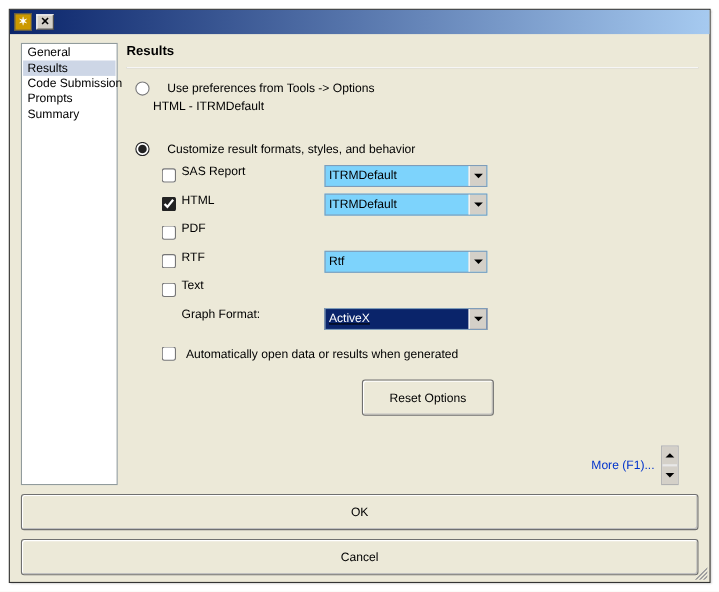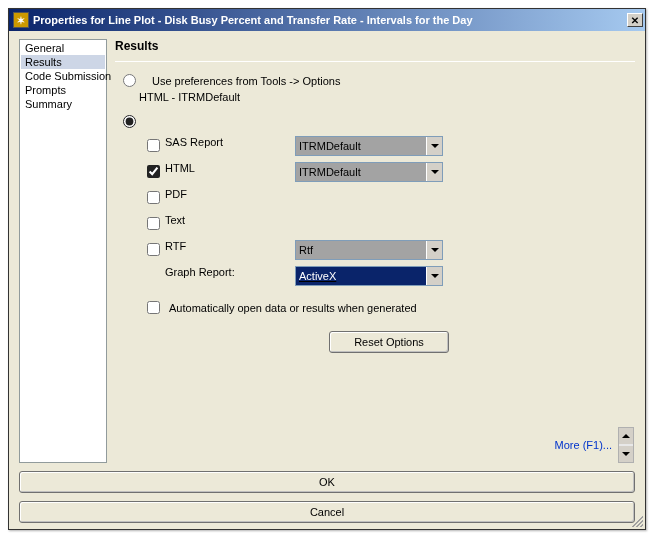--- a/index.html
+++ b/index.html
@@ -77,31 +77,31 @@
   .main {
     flex: 1;
     display: flex;
     flex-direction: column;
     position: relative;
   }
   .section-title { font-weight: bold; font-size: 12px; margin-bottom: 8px; }
   .hr { height: 1px; background: #a0a0a0; border-bottom: 1px solid #fff; margin-bottom: 10px; }
   .radio-row { display: flex; align-items: center; gap: 16px; margin: 2px 0 2px 8px; }
   .radio-row input[type=radio] { margin: 0; }
-  .sub-indent { margin-left: 24px; margin-top: 2px; margin-bottom: 10px; }
+  .sub-indent { margin-left: 24px; margin-top: 2px; margin-bottom: 24px; }
   .options-block { margin-left: 28px; }
   .opt-row { display: flex; align-items: flex-start; height: 26px; }
   .opt-row .chk-cell { width: 22px; display: flex; align-items: center; }
   .opt-row .lbl-cell { width: 130px; white-space: nowrap; }
   .opt-row .sel-cell { width: 148px; }
   .win-select {
     display: flex;
     align-items: center;
     height: 20px;
-    background: #a3a3a3;
+    background: #7dd3fc;
     border: 1px solid #7f9db9;
     padding: 0 0 0 3px;
     cursor: pointer;
   }
   .win-select .sel-text { flex: 1; font-size: 11px; white-space: nowrap; overflow: hidden; }
   .win-select .sel-btn {
     width: 16px; height: 18px;
     background: #d4d0c8;
     border-left: 1px solid #fff;
     display: flex; align-items: center; justify-content: center;
@@ -111,32 +111,32 @@
     border-left: 4px solid transparent;
     border-right: 4px solid transparent;
     border-top: 4px solid #000;
   }
   .win-select.highlight { background: #0a246a; text-decoration: underline; }
   .win-select.highlight .sel-text { color: #fff; }
   .auto-row { display: flex; align-items: center; gap: 6px; margin-left: 28px; margin-top: 6px; }
   .reset-row { display: flex; justify-content: center; margin-top: 14px; margin-left: 28px; }
   .win-btn {
     min-width: 88px;
-    height: 22px;
+    height: 33px;
     background: #ece9d8;
     border: 1px solid #707070;
     border-radius: 3px;
     font-size: 11px;
     padding: 0 24px;
     cursor: pointer;
     box-shadow: inset 1px 1px 0 #fff, inset -1px -1px 0 #c0c0c0;
   }
   .more-row {
     position: absolute;
-    right: 1px;
+    right: 18px;
     bottom: 0;
     display: flex;
     align-items: center;
     gap: 4px;
   }
   .scrollbar-v {
     width: 16px;
     height: 36px;
     background: #e8e8e8;
     border: 1px solid #b0b0b0;
@@ -176,21 +176,20 @@
                       transparent 86%, #a0a0a0 86%, #a0a0a0 93%, transparent 93%);
   }
   input[type=checkbox], input[type=radio] { accent-color: #222; }
 </style>
 </head>
 <body>
 
 <div class="window">
   <div class="titlebar">
     <div class="app-icon">✶</div>
-    <div class="title-text">Properties for Line Plot - Disk Busy Percent and Transfer Rate - Intervals for the Day</div>
     <div class="close-btn">✕</div>
   </div>
 
   <div class="body-area" style="position:relative;">
     <div class="content-row">
       <div class="sidebar">
         <div class="sidebar-item">General</div>
         <div class="sidebar-item selected">Results</div>
         <div class="sidebar-item">Code Submission</div>
         <div class="sidebar-item">Prompts</div>
@@ -202,20 +201,21 @@
         <div class="hr"></div>
 
         <label class="radio-row">
           <input type="radio" name="resmode" style="">
           <span>Use preferences from Tools -&gt; Options</span>
         </label>
         <div class="sub-indent">HTML - ITRMDefault</div>
 
         <label class="radio-row" style="margin-bottom:8px;">
           <input type="radio" name="resmode" checked="" style="">
+          <span>Customize result formats, styles, and behavior</span>
         </label>
 
         <div class="options-block">
           <div class="opt-row">
             <div class="chk-cell">
                 <input type="checkbox" style="">
               </div>
             <div class="lbl-cell">SAS Report</div>
             <div class="sel-cell">
               <div class="win-select">
@@ -246,42 +246,42 @@
             <div class="chk-cell">
                 <input type="checkbox" style="">
               </div>
             <div class="lbl-cell">PDF</div>
           </div>
 
           <div class="opt-row">
             <div class="chk-cell">
                 <input type="checkbox" style="">
               </div>
-            <div class="lbl-cell">Text</div>
-            <div class="sel-cell"></div>
-          </div>
-
-          <div class="opt-row">
-            <div class="chk-cell">
-                <input type="checkbox" style="">
-              </div>
             <div class="lbl-cell">RTF</div>
             <div class="sel-cell">
               <div class="win-select">
                 <span class="sel-text">Rtf</span>
                 <span class="sel-btn">
                     <span class="tri"></span>
                   </span>
               </div>
             </div>
           </div>
 
           <div class="opt-row">
+            <div class="chk-cell">
+                <input type="checkbox" style="">
+              </div>
+            <div class="lbl-cell">Text</div>
+            <div class="sel-cell"></div>
+          </div>
+
+          <div class="opt-row">
             <div class="chk-cell"></div>
-            <div class="lbl-cell">Graph Report:</div>
+            <div class="lbl-cell">Graph Format:</div>
             <div class="sel-cell">
               <div class="win-select highlight">
                 <span class="sel-text">ActiveX</span>
                 <span class="sel-btn">
                     <span class="tri"></span>
                   </span>
               </div>
             </div>
           </div>
         </div>

